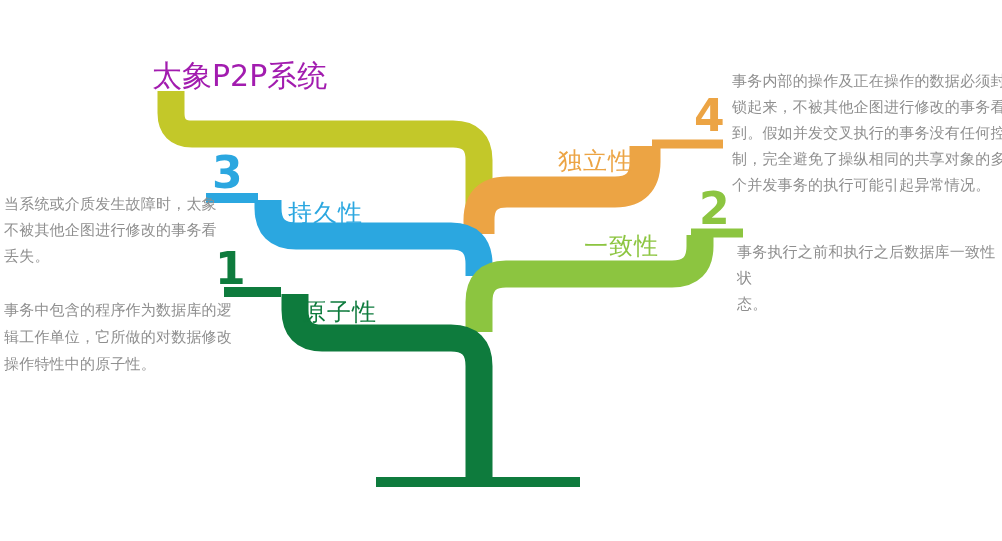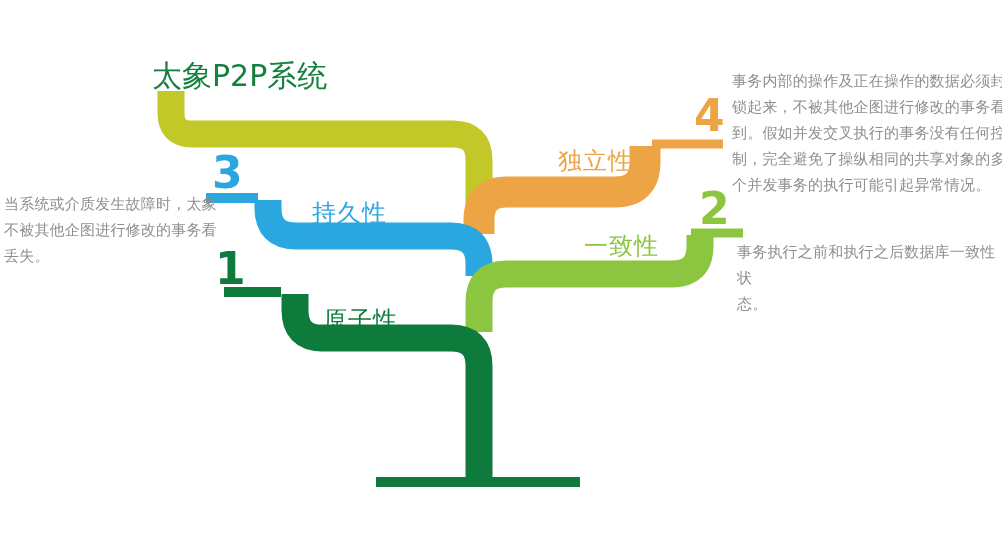--- a/index.html
+++ b/index.html
@@ -25,21 +25,21 @@
     font-size:44px;
     line-height:1;
   }
   .branch-label{
     position:absolute;
     font-size:24px;
     line-height:1;
     letter-spacing:1px;
     white-space:nowrap;
   }
-  .c-title{color:#15803d;}
+  .c-title{color:#a21caf;}
   .c-isolation{color:#eca444;}
   .c-durability{color:#2ba7e0;}
   .c-consistency{color:#8cc540;}
   .c-atomicity{color:#0e7b3d;}
   #title{
     position:absolute;
     left:152px;top:56px;
     display:flex;align-items:baseline;
     white-space:nowrap;
   }
@@ -73,27 +73,30 @@
     <span class="title-prefix">太象P2P系统</span>
   </div>
 
   <div class="num c-isolation" style="left:694px;top:94px;">4</div>
   <div class="num c-consistency" style="left:699px;top:187px;">2</div>
   <div class="num c-durability" style="left:212px;top:151px;">3</div>
   <div class="num c-atomicity" style="left:215px;top:247px;">1</div>
 
   <div class="branch-label c-isolation" style="left:558px;top:149px;">独立性</div>
   <div class="branch-label c-consistency" style="left:584px;top:234px;">一致性</div>
-  <div class="branch-label c-durability" style="left:312px;top:201px;text-decoration:underline;">持久性</div>
-  <div class="branch-label c-atomicity" style="left:323px;top:300px;margin-top:8px;">原子性</div>
+  <div class="branch-label c-durability" style="left:288px;top:201px;text-decoration:underline;">持久性</div>
+  <div class="branch-label c-atomicity" style="left:302px;top:300px;">原子性</div>
 
   <div class="para" style="left:732px;top:68px;width:278px;">事务内部的操作及正在操作的数据必须封
 锁起来，不被其他企图进行修改的事务看
 到。假如并发交叉执行的事务没有任何控
 制，完全避免了操纵相同的共享对象的多
 个并发事务的执行可能引起异常情况。</div>
   <div class="para" style="left:737px;top:239px;width:272px;">事务执行之前和执行之后数据库一致性状
 态。</div>
   <div class="para" style="left:4px;top:191px;width:230px;">当系统或介质发生故障时，太象
 不被其他企图进行修改的事务看
 丢失。</div>
+  <div class="para" style="left:4px;top:297px;width:240px;line-height:27px;">事务中包含的程序作为数据库的逻
+辑工作单位，它所做的对数据修改
+操作特性中的原子性。</div>
 
 </div>
 
 </body></html>

